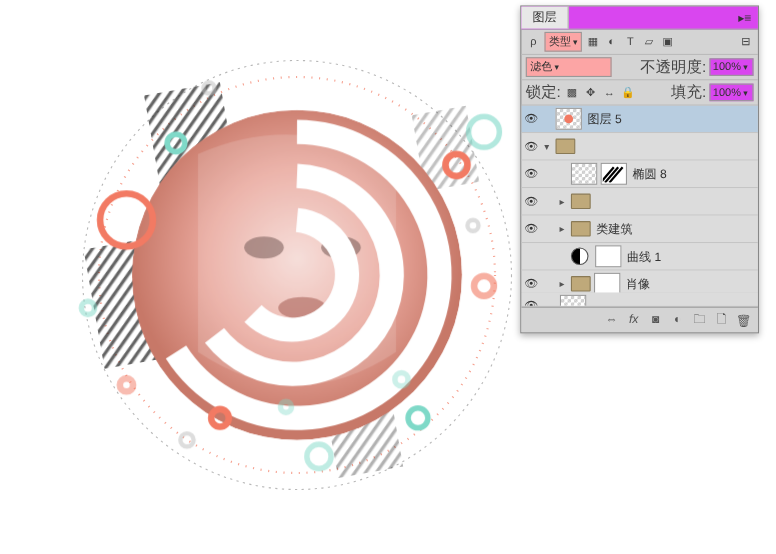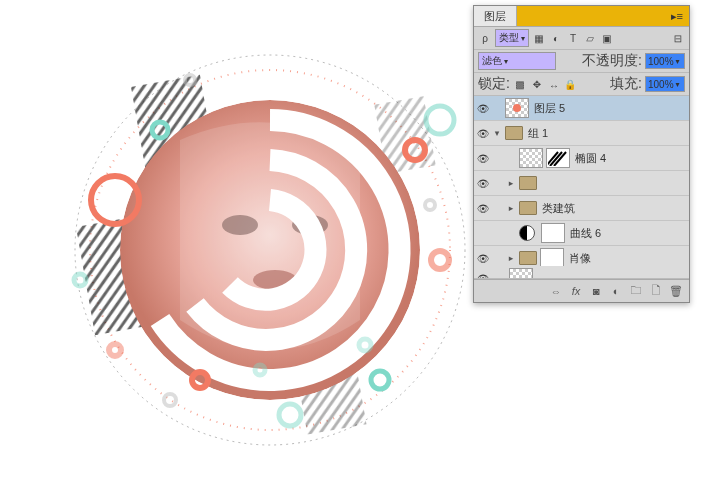--- a/index.html
+++ b/index.html
@@ -1,26 +1,26 @@
 <!DOCTYPE html>
 <html><head>
 <meta charset="utf-8">
 <style>
 html,body{margin:0;padding:0;width:705px;height:504px;background:#fff;font-family:"Microsoft YaHei","SimSun",Arial,sans-serif;font-size:11px;color:#333;overflow:hidden}
 .stage{position:absolute;left:0;top:0;width:705px;height:504px}
 .canvas{position:absolute;left:20px;top:20px;width:460px;height:460px}
 .panel{position:absolute;right:15px;top:5px;width:215px;background:#d4d4d4;border:1px solid #888;box-shadow:0 2px 6px rgba(0,0,0,.3)}
-.panel-tab-row{display:flex;height:20px;background:#eab308;border-bottom:1px solid #aaa;align-items:center}
+.panel-tab-row{display:flex;height:20px;background:#d946ef;border-bottom:1px solid #aaa;align-items:center}
 .panel-tab{padding:3px 10px;background:#e8e8e8;border-right:1px solid #aaa;height:14px;line-height:14px}
 .panel-menu{margin-left:auto;padding:2px 6px;cursor:pointer}
 .filter-row,.blend-row,.lock-row{display:flex;align-items:center;height:22px;padding:0 4px;gap:3px;border-bottom:1px solid #bbb}
-.dd{background:#c4b5fd;border:1px solid #999;height:16px;display:inline-flex;align-items:center;padding:0 3px;font-size:10px}
+.dd{background:#fca5a5;border:1px solid #999;height:16px;display:inline-flex;align-items:center;padding:0 3px;font-size:10px}
 .dd-arrow{font-size:8px;margin-left:2px}
 .ic{width:14px;height:14px;display:inline-flex;align-items:center;justify-content:center;font-size:10px;color:#444}
-.num-box{background:#3b82f6;border:1px solid #999;width:34px;height:14px;font-size:10px;padding:0 2px;display:inline-flex;align-items:center}
+.num-box{background:#d946ef;border:1px solid #999;width:34px;height:14px;font-size:10px;padding:0 2px;display:inline-flex;align-items:center}
 .layers{max-height:170px;overflow:hidden}
 .layer-row{display:flex;align-items:center;height:24px;border-bottom:1px solid #c5c5c5;background:#dcdcdc}
 .layer-row.sel{background:#b8cde0}
 .vis{width:18px;text-align:center;font-size:10px}
 .indent{display:inline-block}
 .thumb{width:22px;height:18px;background:#fff;border:1px solid #999;margin:0 3px;display:inline-flex;align-items:center;justify-content:center;overflow:hidden}
 .thumb-checker{background-image:linear-gradient(45deg,#ccc 25%,transparent 25%,transparent 75%,#ccc 75%),linear-gradient(45deg,#ccc 25%,#fff 25%,#fff 75%,#ccc 75%);background-size:6px 6px;background-position:0 0,3px 3px}
 .fold{width:10px;text-align:center;font-size:9px;color:#555}
 .lname{flex:1;padding-left:2px;white-space:nowrap;overflow:hidden}
 .folder-ic{width:16px;height:12px;background:#bfa97a;border:1px solid #8a7a55;border-radius:1px;margin:0 3px}
@@ -156,59 +156,58 @@
           <span class="thumb thumb-checker">
             <span style="width:8px;height:8px;border-radius:50%;background:#f27a63;display:block"></span>
           </span>
           <span class="lname">图层 5</span>
         </div>
         <div class="layer-row">
           <span class="vis">👁</span>
           <span class="indent" style="width: 0px;"></span>
           <span class="fold">▾</span>
           <span class="folder-ic"></span>
-          <span class="lname">组 1</span>
         </div>
         <div class="layer-row">
           <span class="vis">👁</span>
           <span class="indent" style="width: 14px;"></span>
           <span class="fold"></span>
           <span class="thumb thumb-checker"></span>
           <span class="mask-box" style="background: rgb(255, 255, 255);">
             <svg width="20" height="16">
               <rect width="20" height="16" fill="#fff"></rect>
               <g stroke="#000" stroke-width="2">
                 <line x1="2" y1="16" x2="14" y2="2"></line>
                 <line x1="6" y1="16" x2="18" y2="2"></line>
                 <line x1="-2" y1="16" x2="10" y2="2"></line>
               </g>
             </svg>
           </span>
-          <span class="lname">椭圆 4</span>
+          <span class="lname">椭圆 8</span>
         </div>
         <div class="layer-row">
           <span class="vis">👁</span>
           <span class="indent" style="width: 14px;"></span>
           <span class="fold">▸</span>
           <span class="folder-ic"></span>
         </div>
         <div class="layer-row">
           <span class="vis">👁</span>
           <span class="indent" style="width: 14px;"></span>
           <span class="fold">▸</span>
           <span class="folder-ic"></span>
           <span class="lname">类建筑</span>
         </div>
         <div class="layer-row">
           <span class="vis"></span>
           <span class="indent" style="width: 14px;"></span>
           <span class="fold"></span>
           <span class="adj-ic"></span>
           <span class="thumb" style="background: rgb(255, 255, 255);"></span>
-          <span class="lname">曲线 6</span>
+          <span class="lname">曲线 1</span>
         </div>
         <div class="layer-row">
           <span class="vis">👁</span>
           <span class="indent" style="width: 14px;"></span>
           <span class="fold">▸</span>
           <span class="folder-ic"></span>
           <span class="mask-box" style="background: rgb(255, 255, 255);"></span>
           <span class="lname">肖像</span>
         </div>
       </div>

